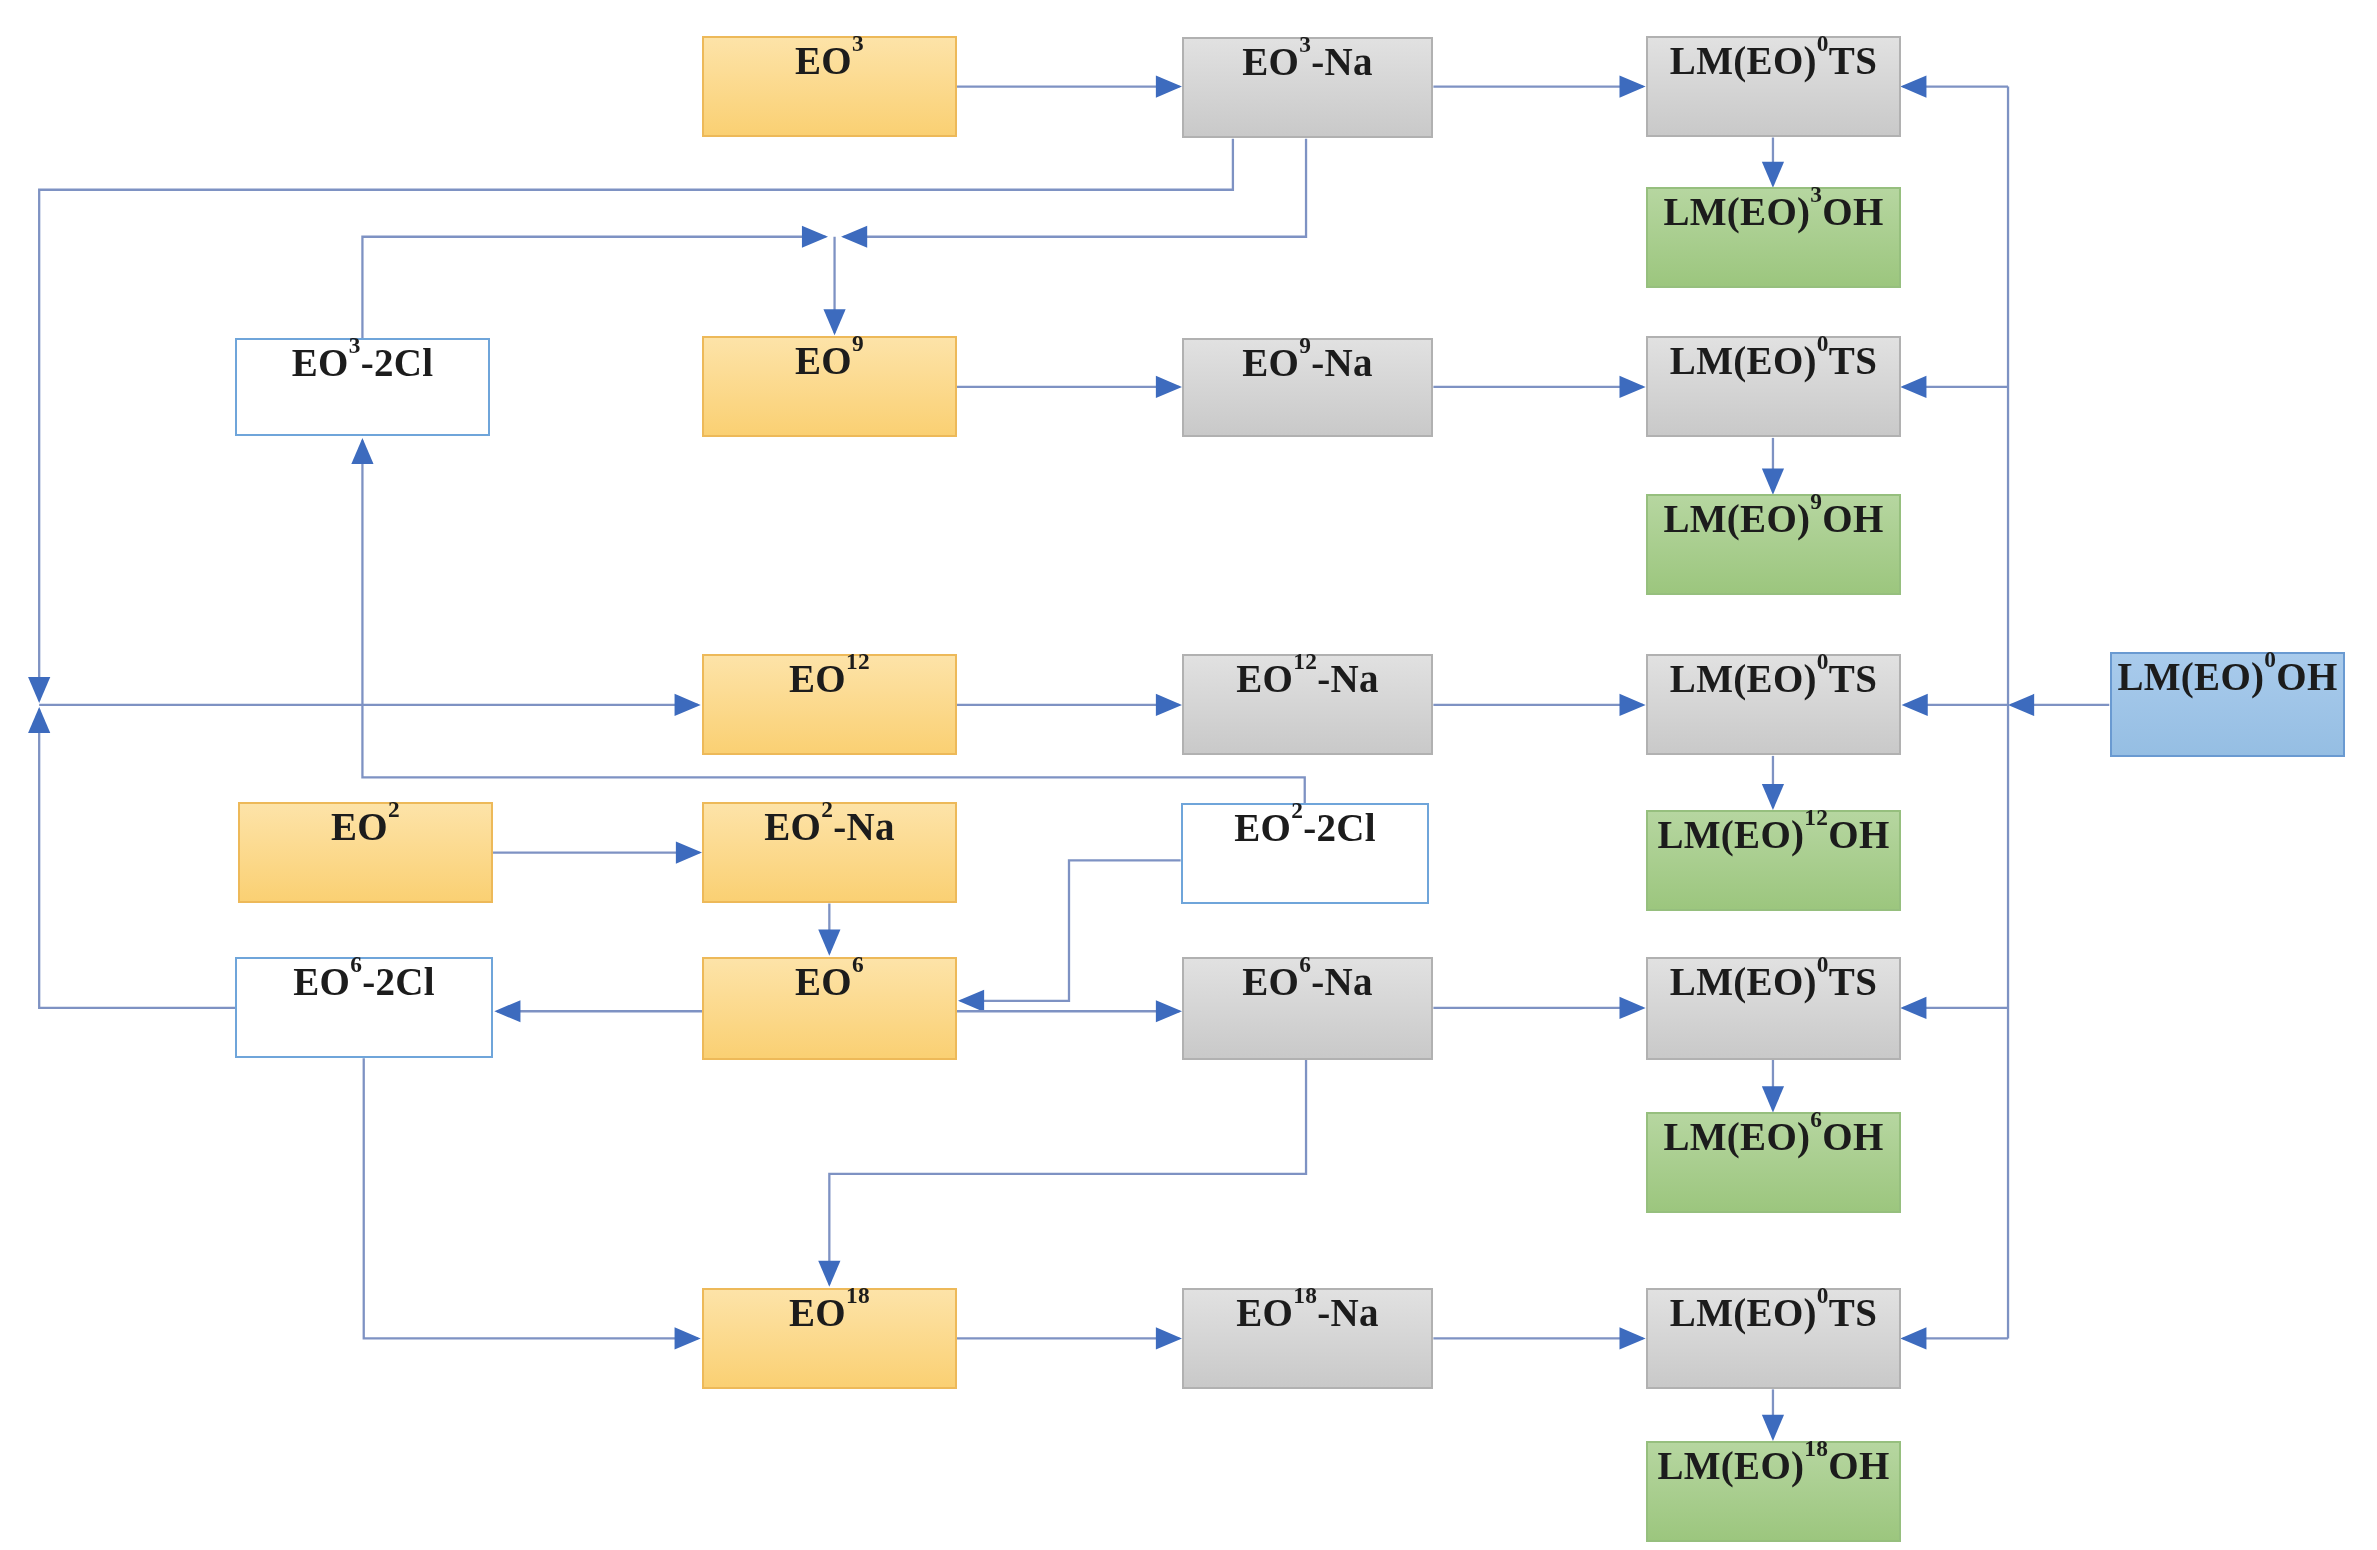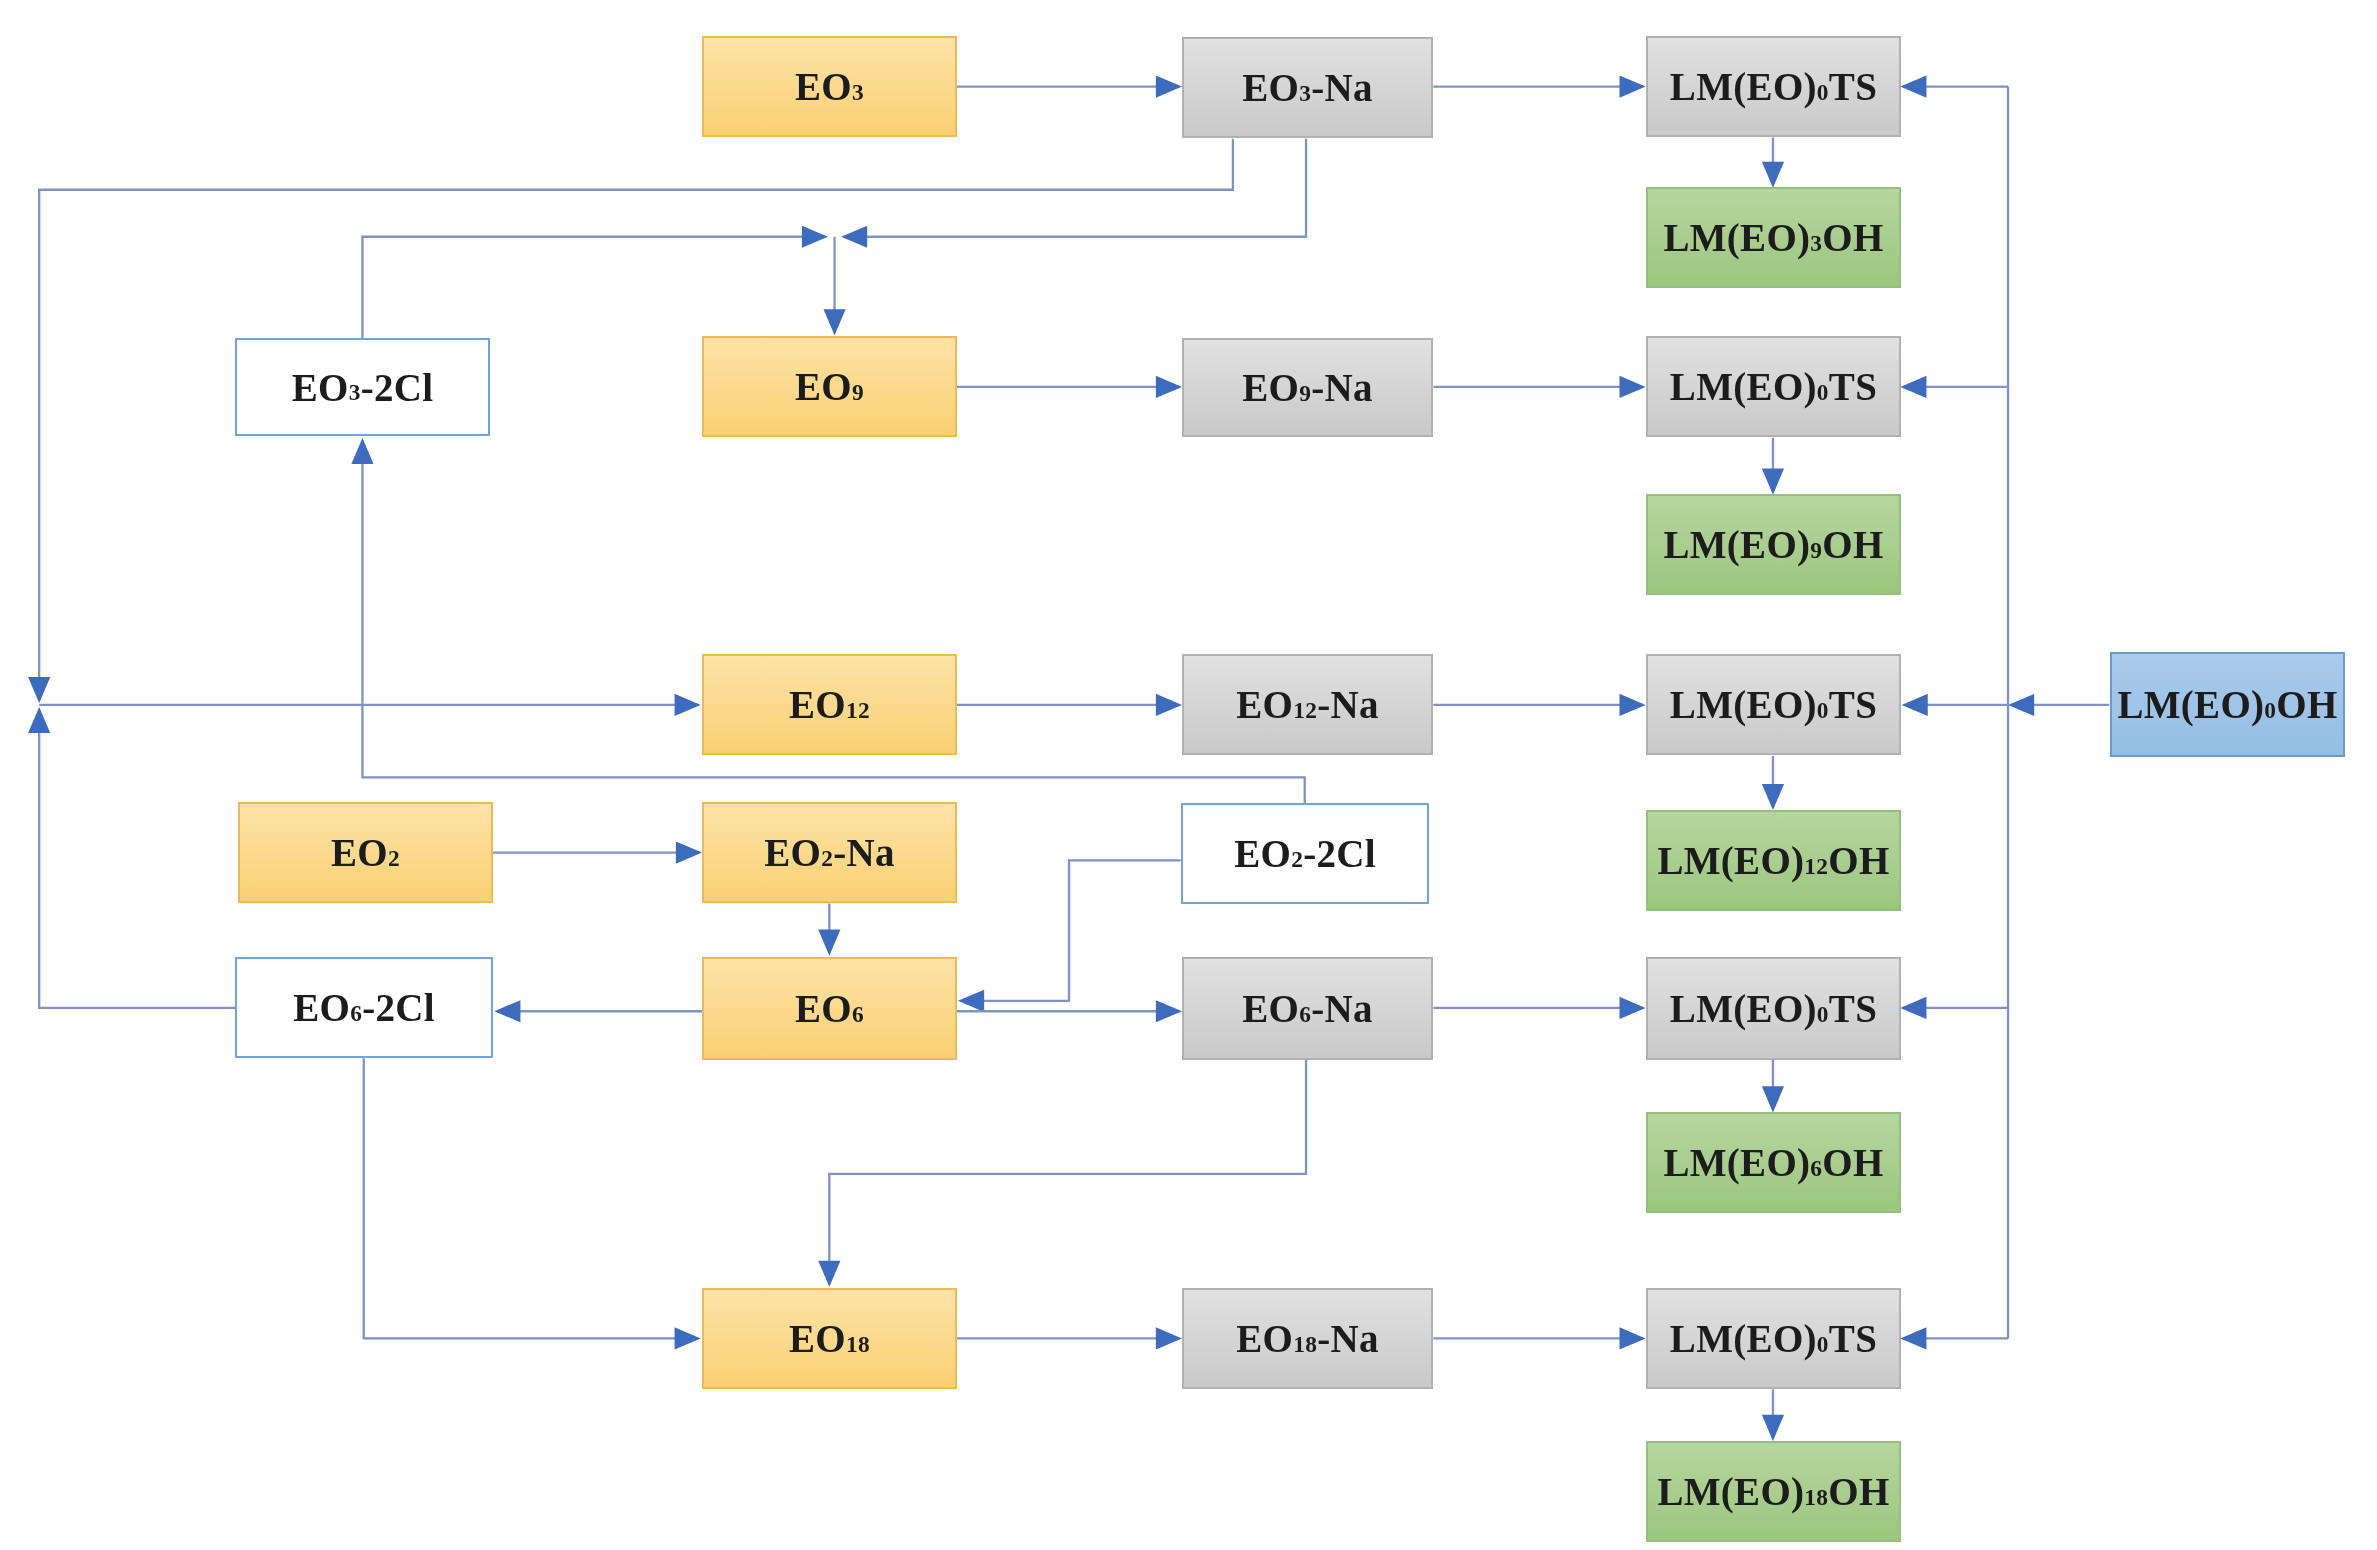--- a/index.html
+++ b/index.html
@@ -6,21 +6,21 @@
   [data-name="diagram-stage"]{
     position:relative;
     font-family:"Liberation Serif","DejaVu Serif",serif;
     background:#ffffff;
     overflow:hidden;
   }
   [data-name="connector-layer"]{position:absolute;left:0;top:0;}
   .edge{fill:none;stroke:var(--line,#7e92c3);stroke-width:3.5;}
   .node{
     position:absolute;
-    display:flex;align-items:center;justify-content:center;
+    display:flex;justify-content:center;
     box-sizing:border-box;
     font-weight:bold;font-size:39px;color:#1c1c1c;
     letter-spacing:0.3px;
     white-space:nowrap;
   }
   .node sub{font-size:0.6em;line-height:0;position:relative;bottom:-0.22em;}
   .orange{background:linear-gradient(180deg,#fde3a8 0%,#fad073 100%);border:2px solid var(--orange-border,#edb959);}
   .gray{background:linear-gradient(180deg,#e1e1e1 0%,#c9c9c9 100%);border:2px solid var(--gray-border,#b1b1b1);}
   .green{background:linear-gradient(180deg,#b6d6a0 0%,#9cc67e 100%);border:2px solid var(--green-border,#96bf7e);}
   .blue{background:linear-gradient(180deg,#a9cbec 0%,#95bee3 100%);border:2px solid var(--blue-border,#6a9ad1);}

